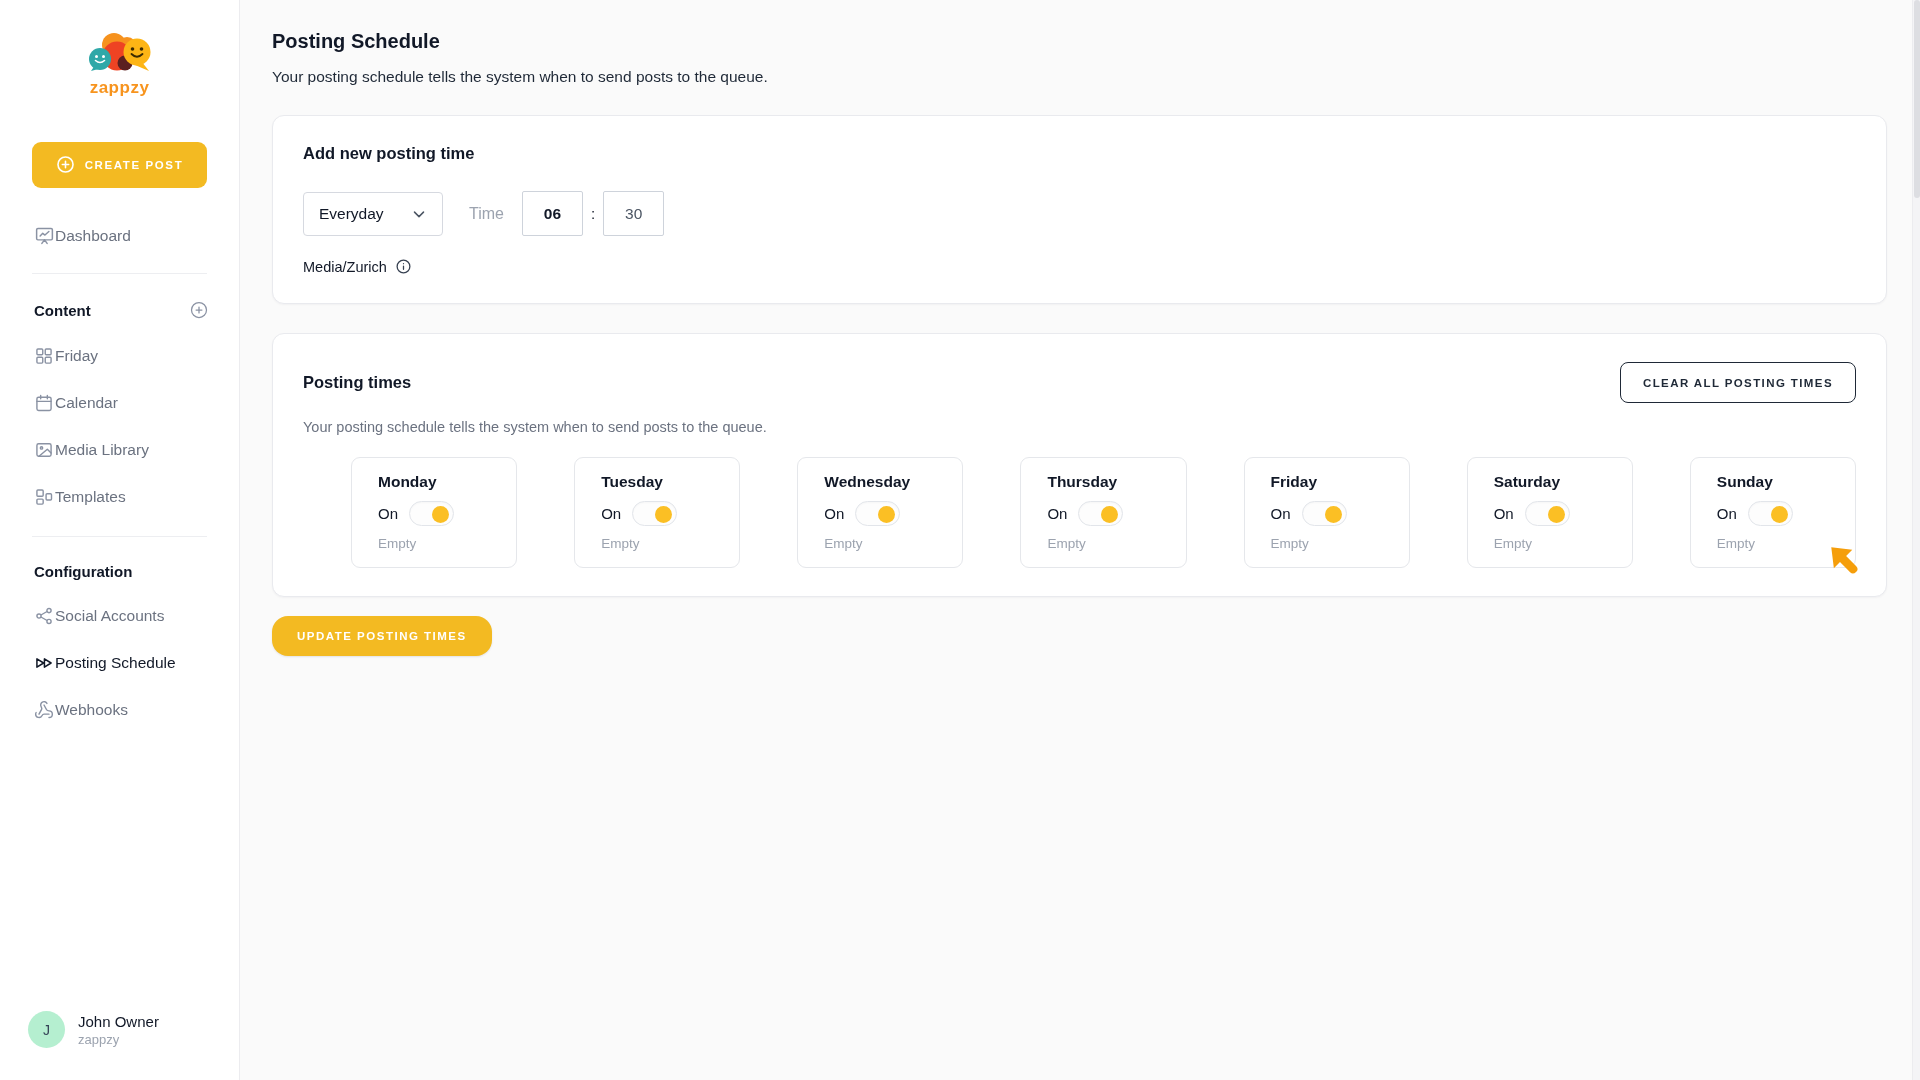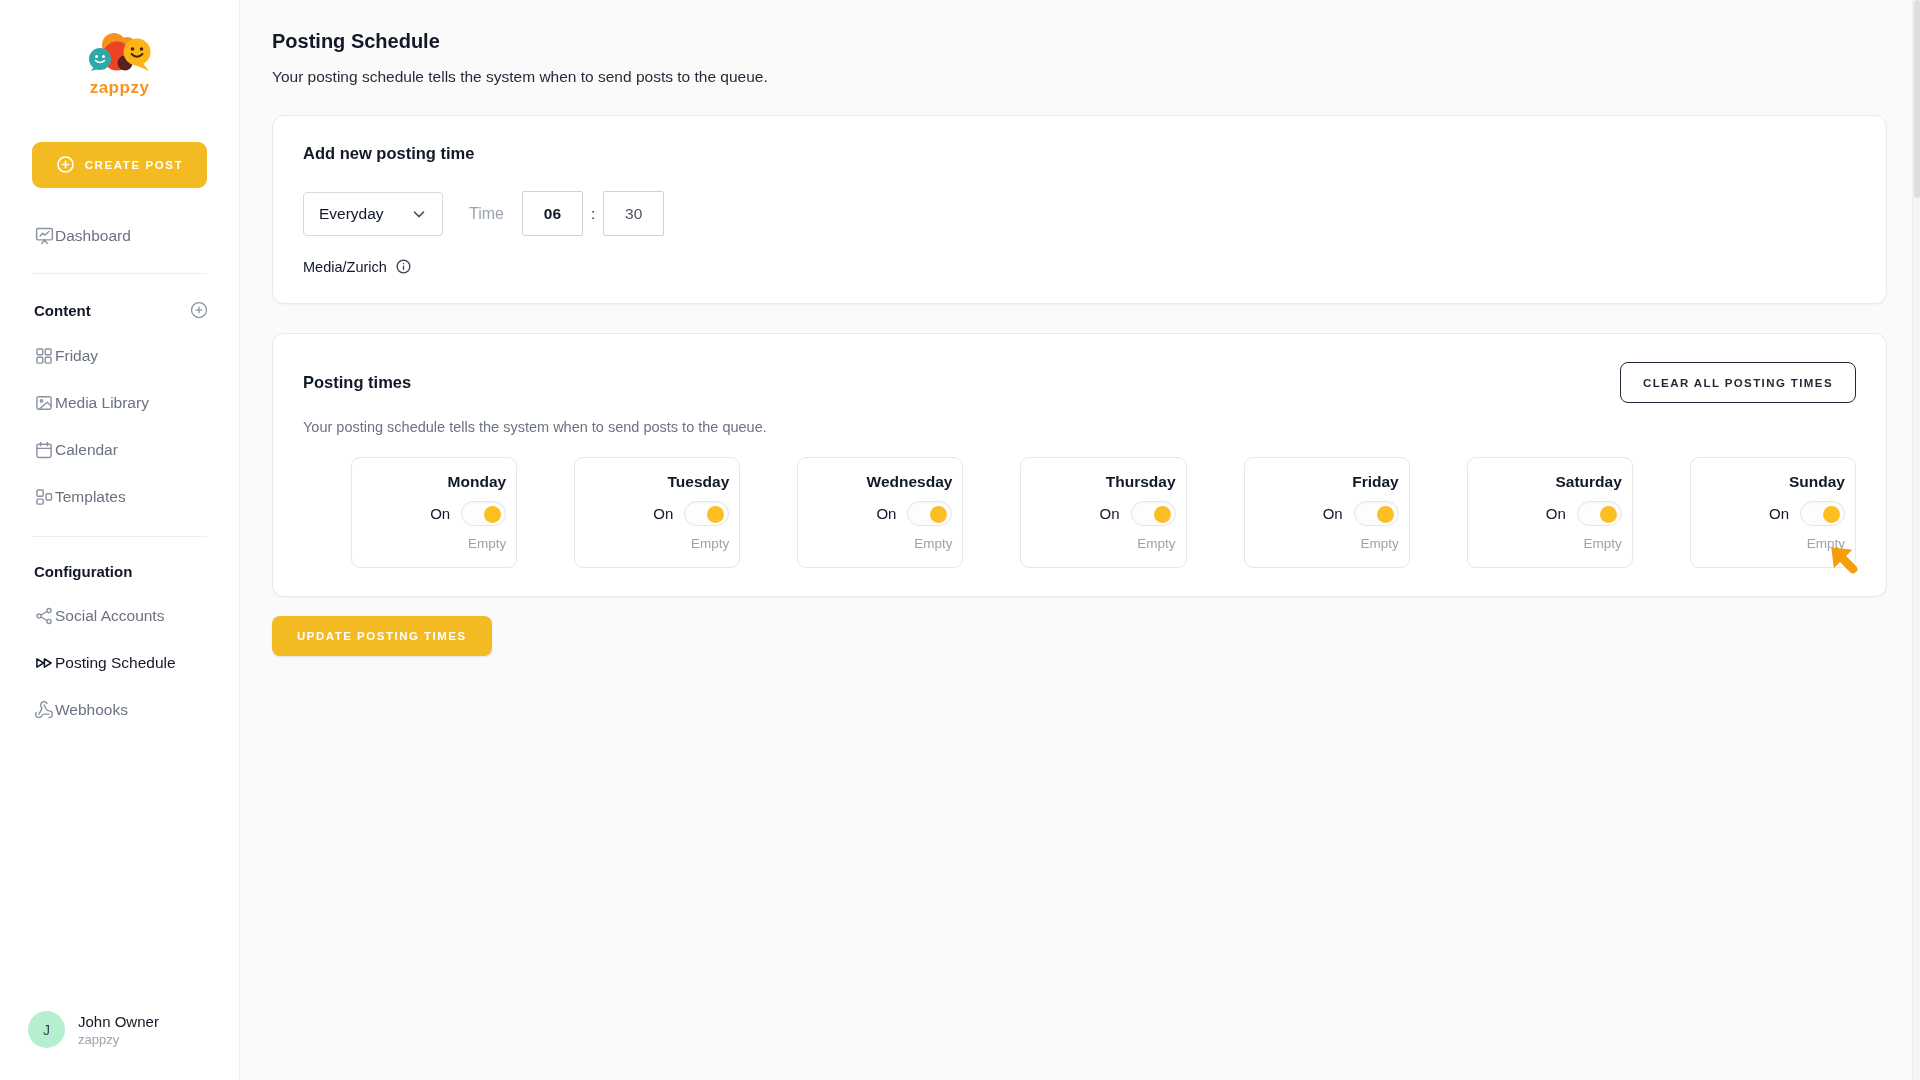--- a/index.html
+++ b/index.html
@@ -82,37 +82,37 @@
   .tz-row .ic { width:17px; height:17px; color:#374151; display:flex; }
   .pt-header { display:flex; align-items:center; justify-content:space-between; }
   .clear-btn {
     height:41px; padding:0 22px; background:#fff; border:1.5px solid #1F2937; border-radius:8px;
     color:#1F2937; font-family:inherit; font-weight:bold; font-size:11.5px; letter-spacing:1.4px; cursor:pointer;
   }
   .pt-subtitle { font-size:14.5px; color:#6B7280; margin-top:16px; }
   .days-grid { display:grid; grid-template-columns:repeat(7,1fr); gap:9px; margin-top:22px; }
   .day-card {
     border:1px solid #E5E7EB; border-radius:9px; background:#fff;
-    padding:15px 10px 16px; display:flex; flex-direction:column; align-items:flex-end; gap:10px;margin-left:48px;
+    padding:15px 26px 16px; display:flex; flex-direction:column; align-items:flex-start; gap:10px;margin-left:48px;
   }
   .day-name { font-size:15.5px; font-weight:600; color:#111827; }
   .toggle-row { display:flex; align-items:center; gap:11px; }
   .toggle-label { font-size:15px; color:#111827; }
   .toggle {
     width:45px; height:25px; border:1px solid #E2E5EA; border-radius:13px;
     background:#FDFDFD; position:relative; cursor:pointer;
     box-shadow:inset 0 1px 2px rgba(0,0,0,.03);
   }
   .toggle .knob {
     position:absolute; top:3.5px; right:4px; width:17px; height:17px; border-radius:50%;
     background:var(--toggle-knob,#FBBF24);
   }
   .day-status { font-size:13.5px; color:#9CA3AF; }
   .update-btn {
-    margin-top:19px; height:40px; padding:0 25px; border:none; border-radius:8px;
+    margin-top:19px; height:40px; padding:0 25px; border:none; border-radius:16px;
     background:var(--accent-yellow,#F3BA22); color:#fff; font-family:inherit;
     font-weight:bold; font-size:11.5px; letter-spacing:1.5px; cursor:pointer;
     box-shadow:0 1px 2px rgba(16,24,40,.1);
   }
   .cursor-arrow { position:fixed; left:1824px; top:540px; pointer-events:none; }
   .scrollbar { position:fixed; right:0; top:0; width:8px; height:1080px; background:#F4F4F6; border-left:1px solid #ECECEF; }
   .scrollbar .thumb { position:absolute; top:0; left:1px; width:6px; height:198px; border-radius:3px; background:#DDDEE2; }
 </style>
 </head>
 <body>
@@ -180,36 +180,36 @@
             <rect x="3.5" y="3.5" width="7" height="7" rx="1.2"></rect>
             <rect x="13.5" y="3.5" width="7" height="7" rx="1.2"></rect>
             <rect x="3.5" y="13.5" width="7" height="7" rx="1.2"></rect>
             <rect x="13.5" y="13.5" width="7" height="7" rx="1.2"></rect>
           </svg>
       </span>
       <span>Friday</span>
     </div>
     <div class="side-item">
       <span class="ic">
+        <svg width="20" height="20" viewBox="0 0 24 24" fill="none" stroke="currentColor" stroke-width="1.7" stroke-linecap="round">
+            <rect x="3.5" y="5" width="17" height="16" rx="2"></rect>
+            <path d="M3.5 10h17M8 3v4M16 3v4"></path>
+          </svg>
+      </span>
+      <span>Calendar</span>
+    </div>
+    <div class="side-item">
+      <span class="ic">
         <svg width="20" height="20" viewBox="0 0 24 24" fill="none" stroke="currentColor" stroke-width="1.7" stroke-linecap="round" stroke-linejoin="round">
             <rect x="3.5" y="4.5" width="17" height="15" rx="2"></rect>
             <circle cx="9" cy="9.5" r="1.4"></circle>
             <path d="M20.5 15.5l-4.5-4.5-10 8.5"></path>
           </svg>
       </span>
       <span>Media Library</span>
-    </div>
-    <div class="side-item">
-      <span class="ic">
-        <svg width="20" height="20" viewBox="0 0 24 24" fill="none" stroke="currentColor" stroke-width="1.7" stroke-linecap="round">
-            <rect x="3.5" y="5" width="17" height="16" rx="2"></rect>
-            <path d="M3.5 10h17M8 3v4M16 3v4"></path>
-          </svg>
-      </span>
-      <span>Calendar</span>
     </div>
     <div class="side-item">
       <span class="ic">
         <svg width="20" height="20" viewBox="0 0 24 24" fill="none" stroke="currentColor" stroke-width="1.7">
             <rect x="3.5" y="3.5" width="7.5" height="7.5" rx="1.2"></rect>
             <rect x="3.5" y="14.5" width="7.5" height="6" rx="1.2"></rect>
             <rect x="14.5" y="8" width="6.5" height="7.5" rx="1.2"></rect>
           </svg>
       </span>
       <span>Templates</span>

